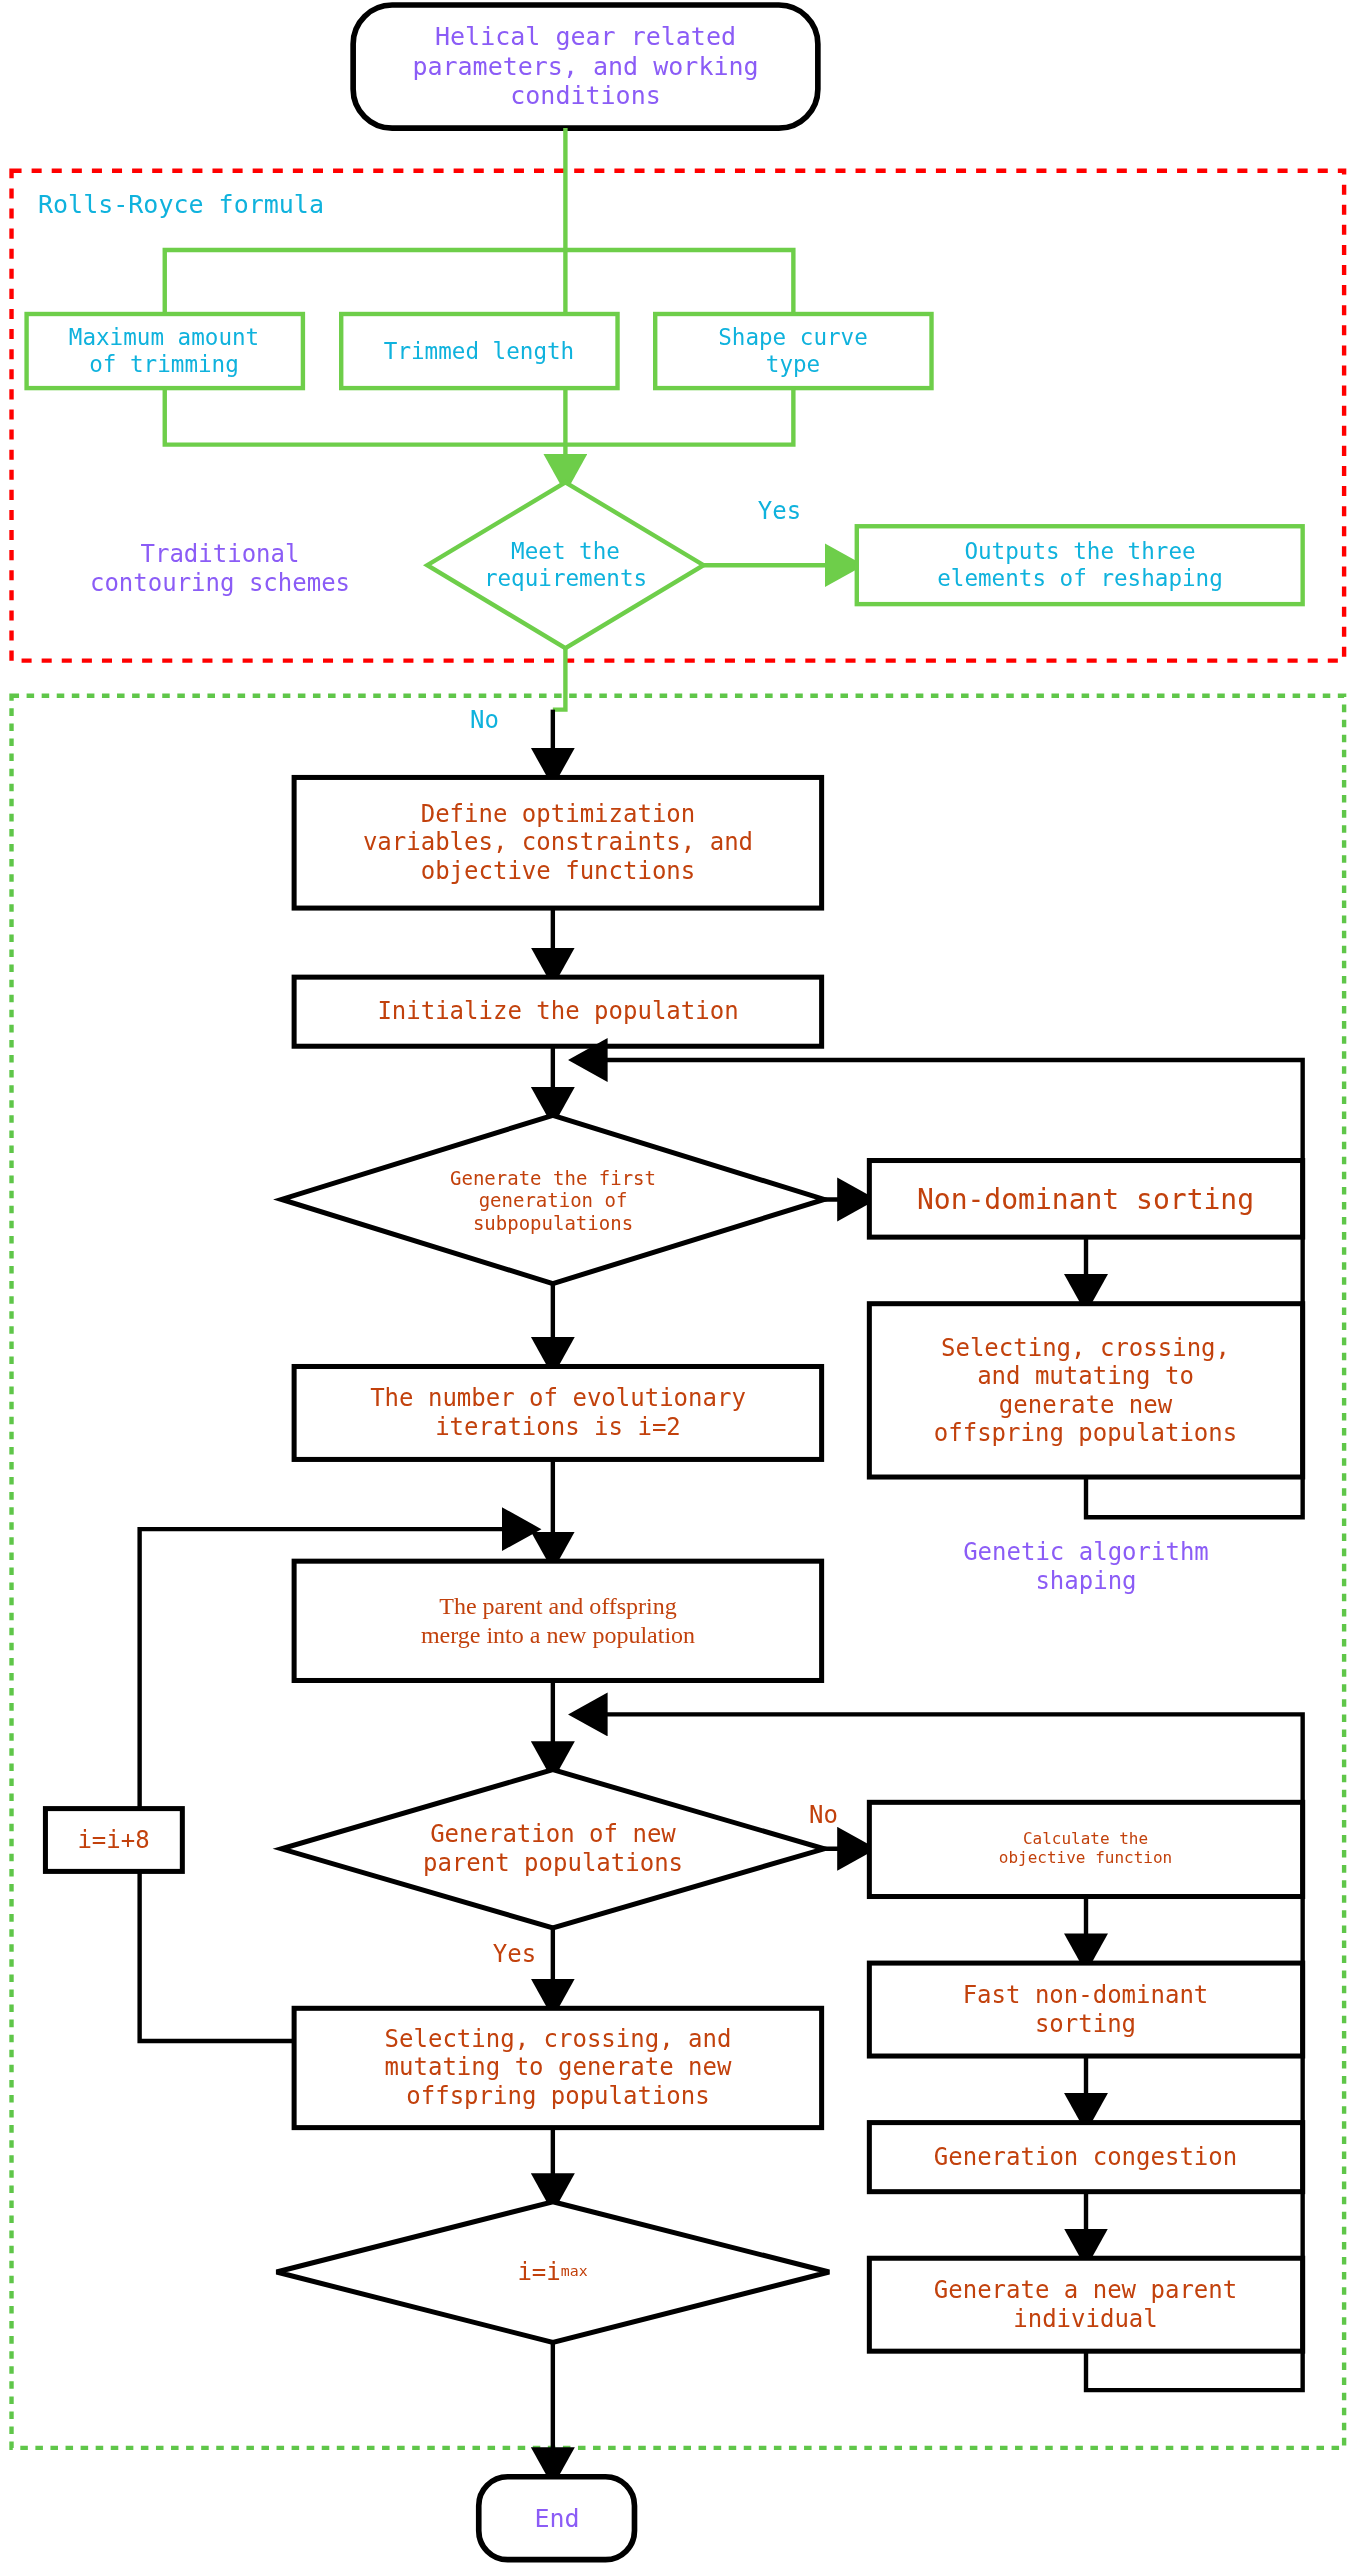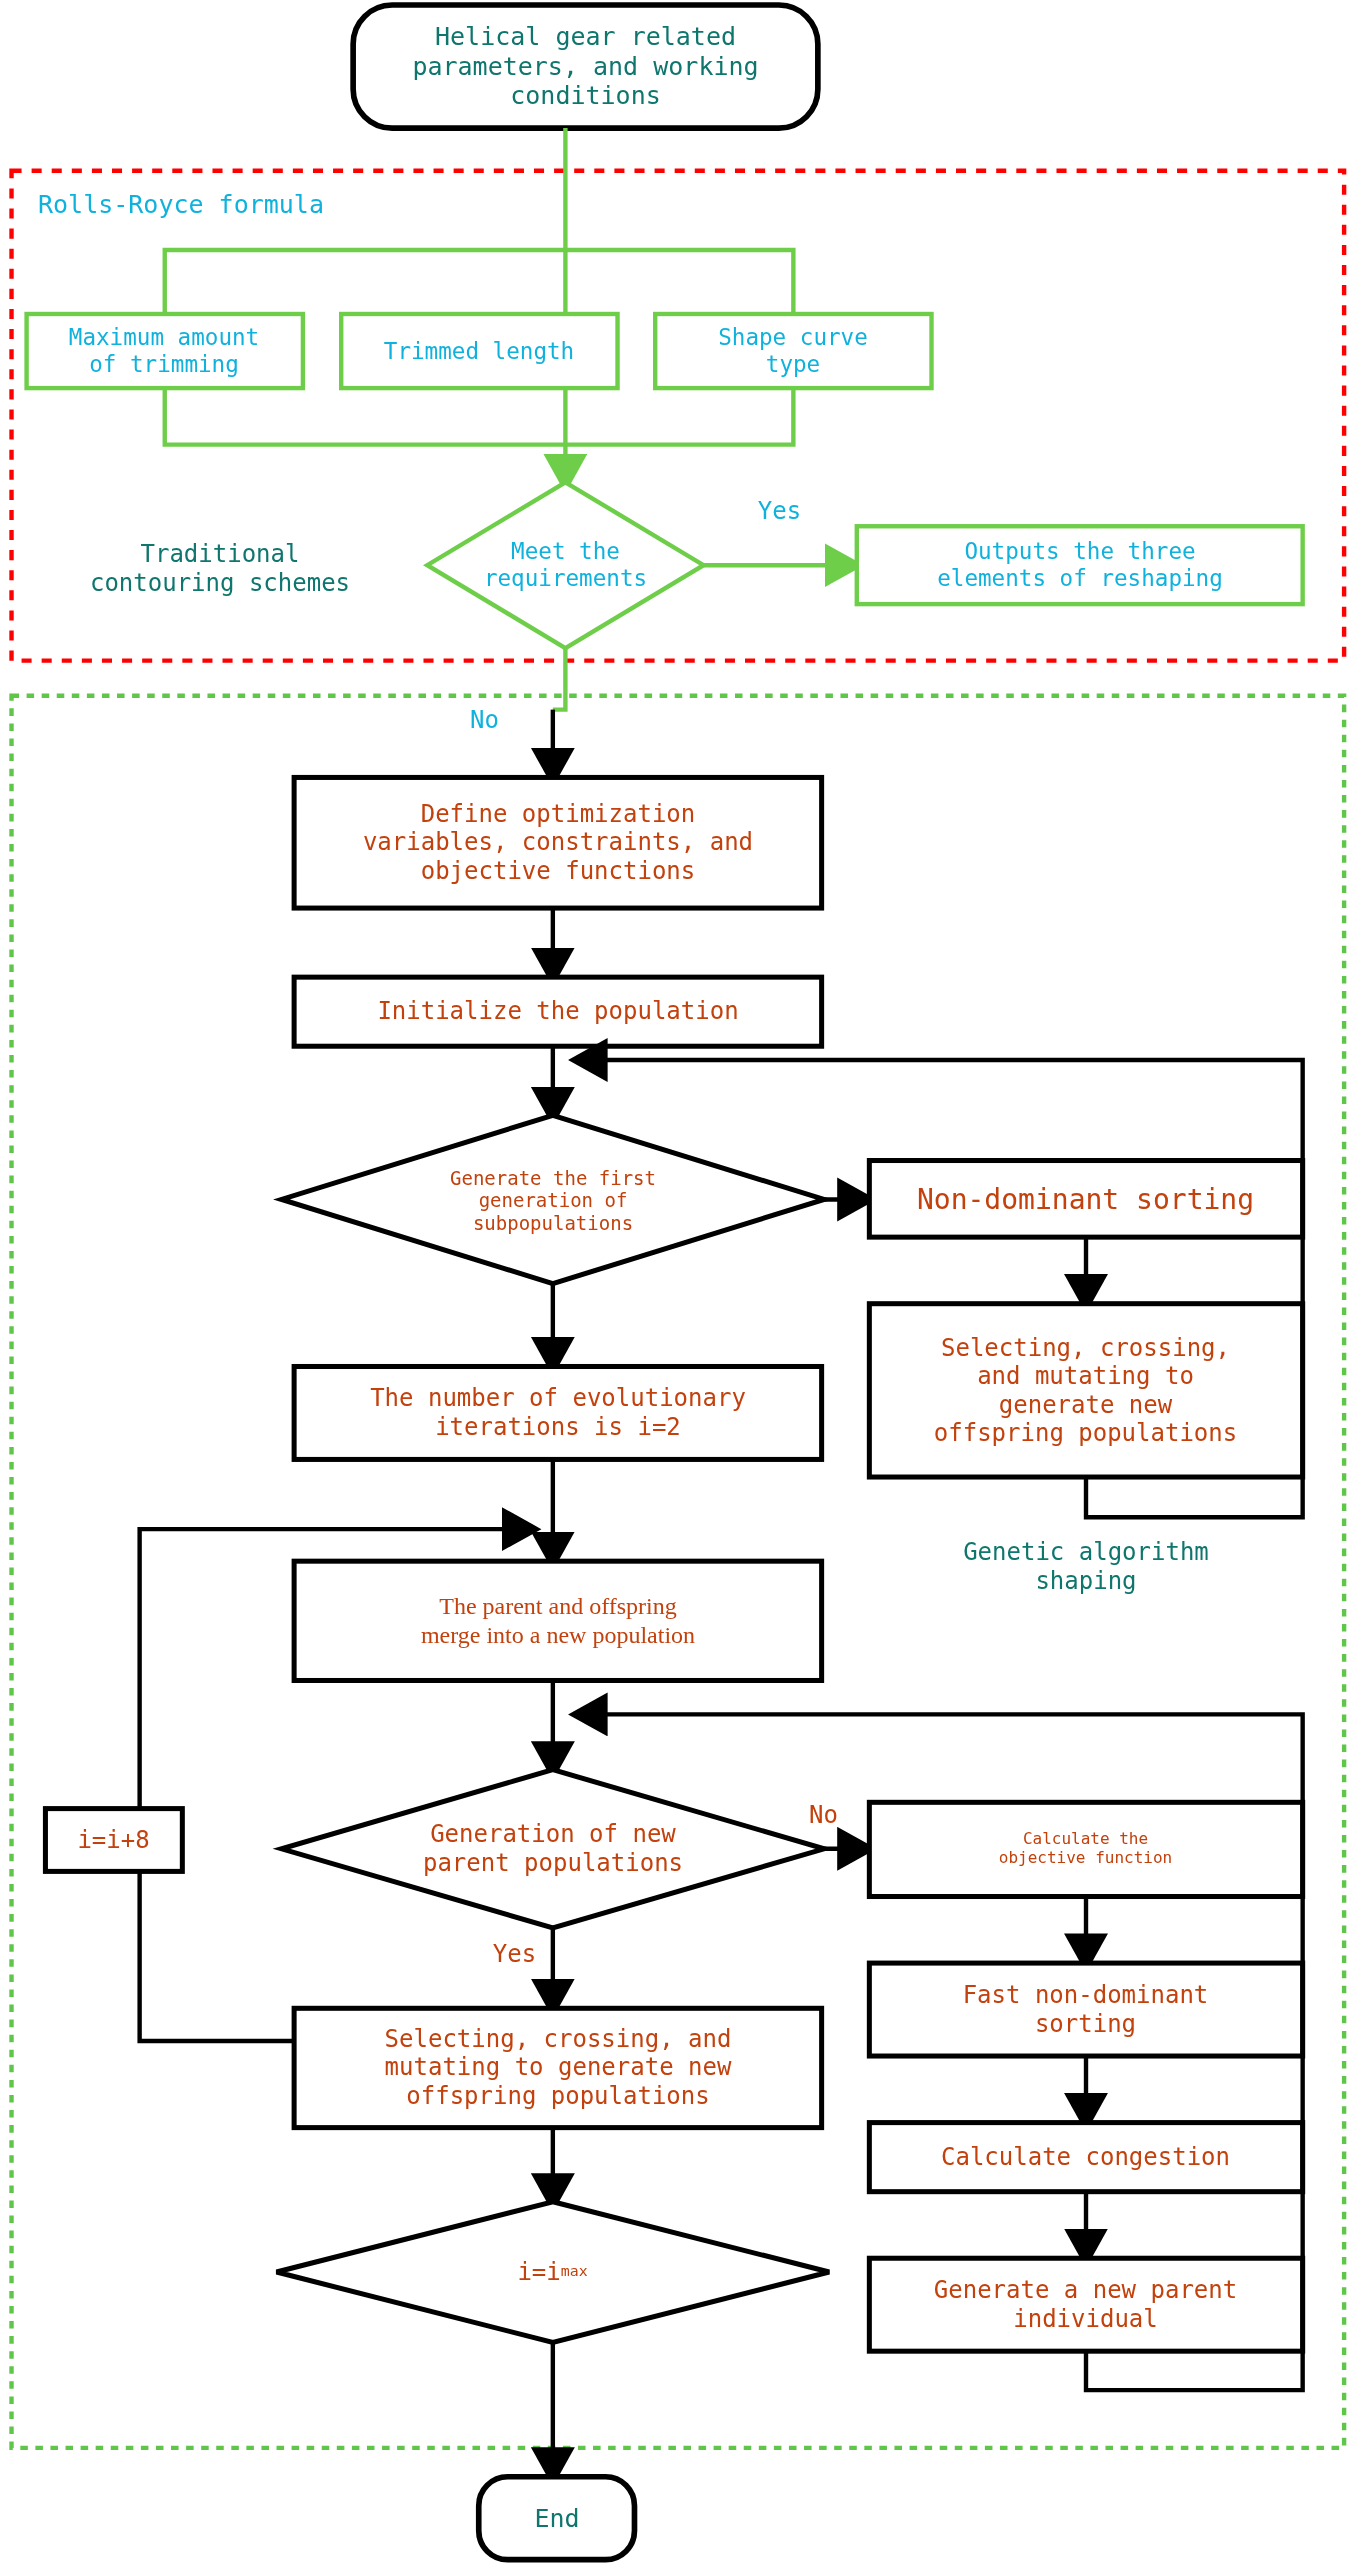--- a/index.html
+++ b/index.html
@@ -6,21 +6,21 @@
   body{font-family:"DejaVu Sans Mono", monospace;}
   #stage{position:relative;width:1355px;height:2576px;background:#fff;overflow:hidden;}
   svg{position:absolute;left:0;top:0;}
   .nodeText{
     position:absolute;display:flex;align-items:center;justify-content:center;
     text-align:center;font-family:"DejaVu Sans Mono", monospace;
     line-height:1.18;white-space:pre-line;pointer-events:none;
   }
   .tBlue{color:#c2410c;}
   .tCyan{color:#0fb2dd;}
-  .tBlack{color:#0f766e;}
+  .tBlack{color:#8b5cf6;}
 </style>
 </head>
 <body>
 
 <div id="stage">
 
   <svg width="1355" height="2576" viewBox="0 0 2157 4102">
     <defs>
       <marker id="arrB" markerWidth="16" markerHeight="16" refX="5.6" refY="5" orient="auto" markerUnits="strokeWidth">
         <path d="M0,0 L0,10 L9,5 z" fill="#000000"></path>
@@ -168,21 +168,21 @@
 parent populations</div>
 
   <div class="nodeText tBlue" style="left:789px;top:1801px;width:69px;height:29px;font-size:24px;">No</div>
 
   <div class="nodeText tBlue" style="left:869px;top:1802px;width:433px;height:94px;font-size:16px;">Calculate the
 objective function</div>
 
   <div class="nodeText tBlue" style="left:869px;top:1963px;width:433px;height:93px;font-size:24px;">Fast non-dominant
 sorting</div>
 
-  <div class="nodeText tBlue" style="left:869px;top:2123px;width:433px;height:69px;font-size:24px;">Calculate congestion</div>
+  <div class="nodeText tBlue" style="left:869px;top:2123px;width:433px;height:69px;font-size:24px;">Generation congestion</div>
 
   <div class="nodeText tBlue" style="left:869px;top:2258px;width:433px;height:93px;font-size:24px;">Generate a new parent
 individual</div>
 
   <div class="nodeText tBlue" style="left:477px;top:1939px;width:75px;height:31px;font-size:24px;">Yes</div>
 
   <div class="nodeText tBlue" style="left:294px;top:2008px;width:528px;height:119px;font-size:24px;">Selecting, crossing, and
 mutating to generate new
 offspring populations</div>
 

